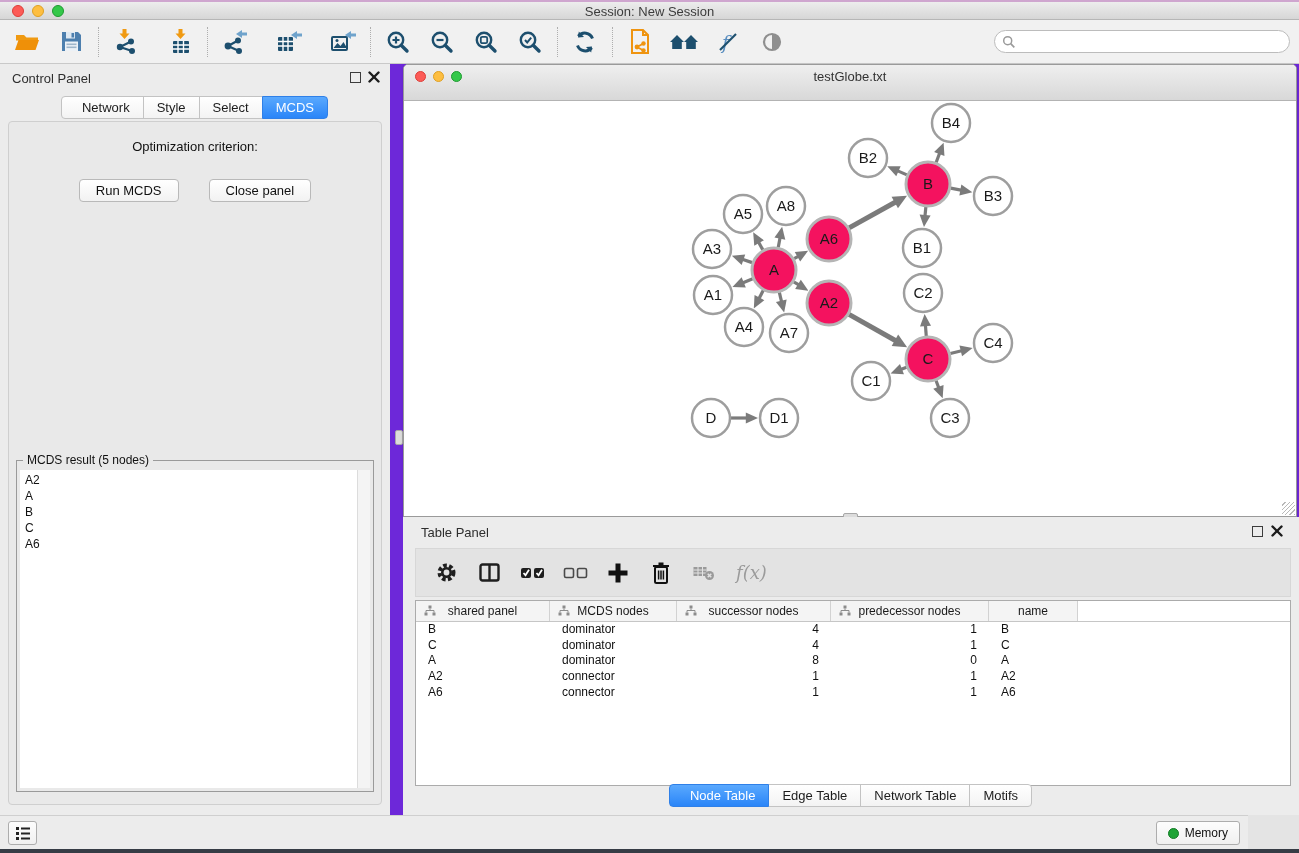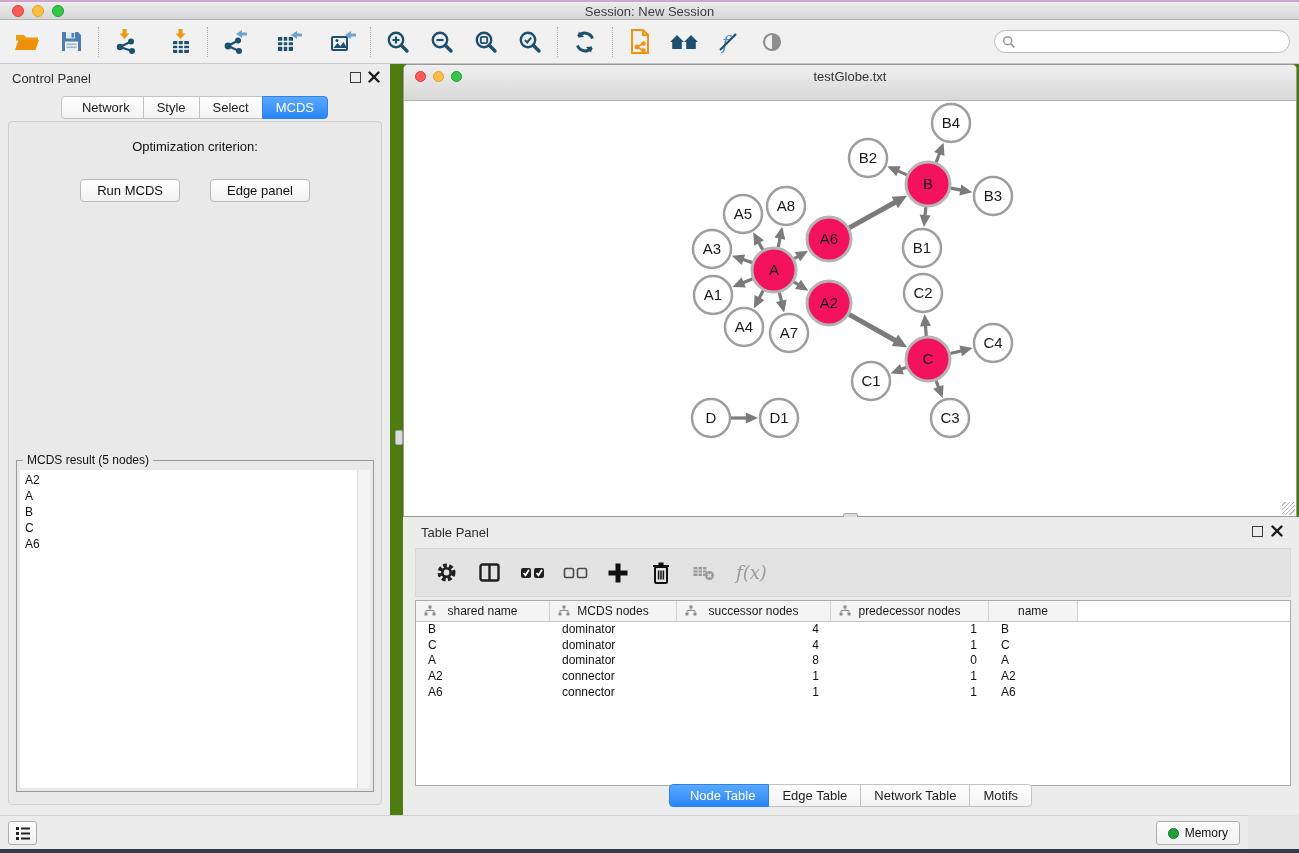--- a/index.html
+++ b/index.html
@@ -19,21 +19,21 @@
   
   .toolbar{position:absolute;left:0;top:20px;width:1299px;height:44px;background:#f1f1f1;
            border-bottom:1px solid #c9c9c9;display:flex;align-items:center;padding-left:10px;}
   .tbtn{width:34px;height:34px;display:flex;align-items:center;justify-content:center;flex:0 0 auto;}
   .tgap{width:10px;flex:0 0 auto;}
   .tsep{width:1px;height:30px;border-left:1px dotted #aeaeae;margin:0 10px;flex:0 0 auto;}
   .search{position:absolute;right:9px;top:10px;width:296px;height:23px;background:#fff;
           border:1px solid #bcbcbc;border-radius:12px;display:flex;align-items:center;padding-left:7px;}
   .search input{border:none;outline:none;flex:1;font-size:12px;background:transparent;height:18px;margin-left:4px;}
   
-  .workspace{position:absolute;left:0;top:64px;width:1299px;height:751px;background:#4d7c0f;}
+  .workspace{position:absolute;left:0;top:64px;width:1299px;height:751px;background:#6d28d9;}
   
   .control-panel{position:absolute;left:0;top:0;width:390px;height:751px;background:#ececec;}
   .cp-title{position:absolute;left:12px;top:7px;font-size:13px;color:#2e2e2e;}
   .panel-float{position:absolute;top:8px;width:11px;height:11px;border:1.5px solid #3c3c3c;}
   .panel-close{position:absolute;top:7px;width:12px;height:12px;}
   .tabs{position:absolute;left:0;right:0;display:flex;justify-content:center;}
   .cp-tabs{top:32px;}
   .tab{background:linear-gradient(#ffffff,#f3f3f3);border:1px solid #c3c3c3;margin-left:-1px;
        padding:3px 13px;font-size:13px;color:#1c1c1c;cursor:default;}
   .tab:first-child{border-radius:4px 0 0 4px;padding-left:20px;}
@@ -286,21 +286,21 @@
       <div class="tabs cp-tabs" id="cp-tabs">
           <div class="tab">Network</div>
           <div class="tab">Style</div>
           <div class="tab">Select</div>
           <div class="tab active">MCDS</div>
         </div>
       <div class="cp-inner">
         <div class="opt-label">Optimization criterion:</div>
         <div class="btn-row">
           <button class="btn">Run MCDS</button>
-          <button class="btn">Edge panel</button>
+          <button class="btn">Close panel</button>
         </div>
         <div class="mcds-box">
           <div class="mcds-legend">MCDS result (5 nodes)</div>
           <div class="mcds-list" id="mcds-list">
               <div class="mcds-item">A2</div>
               <div class="mcds-item">A</div>
               <div class="mcds-item">B</div>
               <div class="mcds-item">C</div>
               <div class="mcds-item">A6</div>
             </div>
@@ -514,21 +514,21 @@
 
       <div class="tbl">
         <div class="tbl-head" id="tbl-head">
             <div class="th" style="left: 0px; width: 134px;">
               <svg class="tree-ico" width="12" height="12" viewBox="0 0 12 12">
                 <rect x="4.5" y="0.5" width="3" height="3"></rect>
                 <rect x="0.5" y="7.5" width="3" height="3"></rect>
                 <rect x="8.5" y="7.5" width="3" height="3"></rect>
                 <path d="M6 3.5 V5.5 M2 7.5 V5.5 H10 V7.5"></path>
               </svg>
-              <span>shared name</span>
+              <span>shared panel</span>
             </div>
             <div class="th" style="left: 134px; width: 127px;">
               <svg class="tree-ico" width="12" height="12" viewBox="0 0 12 12">
                 <rect x="4.5" y="0.5" width="3" height="3"></rect>
                 <rect x="0.5" y="7.5" width="3" height="3"></rect>
                 <rect x="8.5" y="7.5" width="3" height="3"></rect>
                 <path d="M6 3.5 V5.5 M2 7.5 V5.5 H10 V7.5"></path>
               </svg>
               <span>MCDS nodes</span>
             </div>

